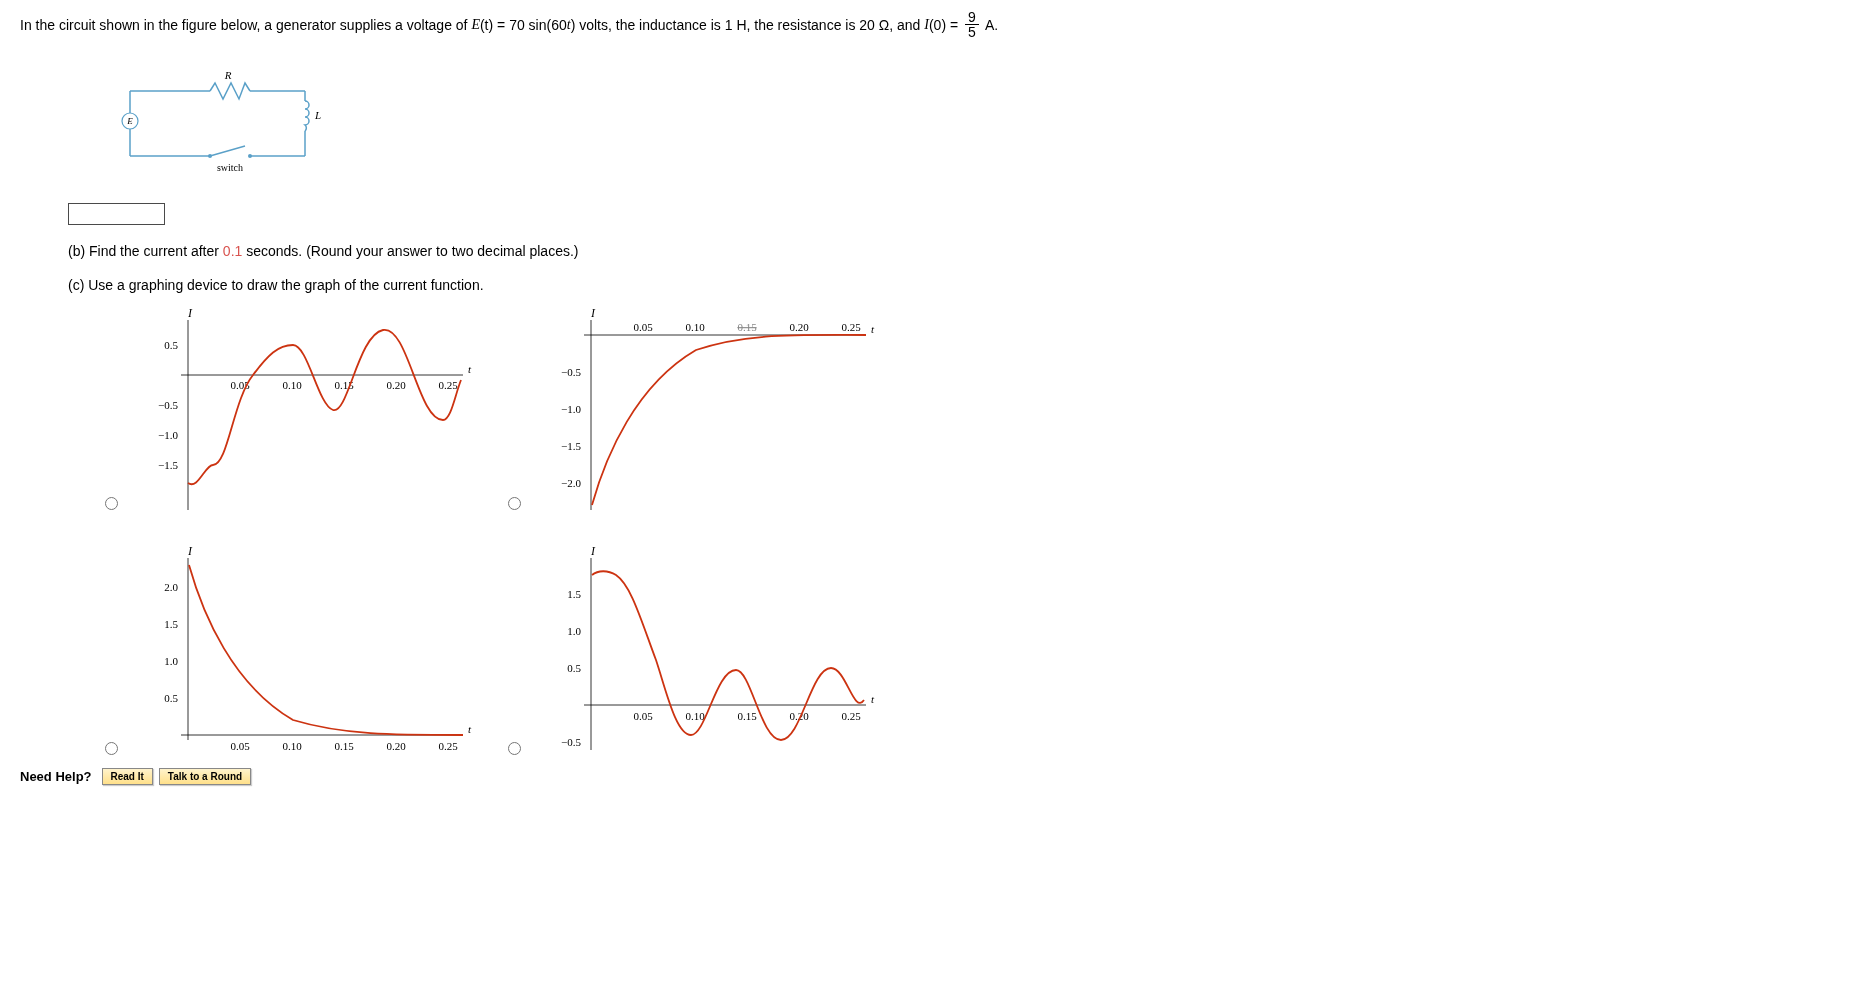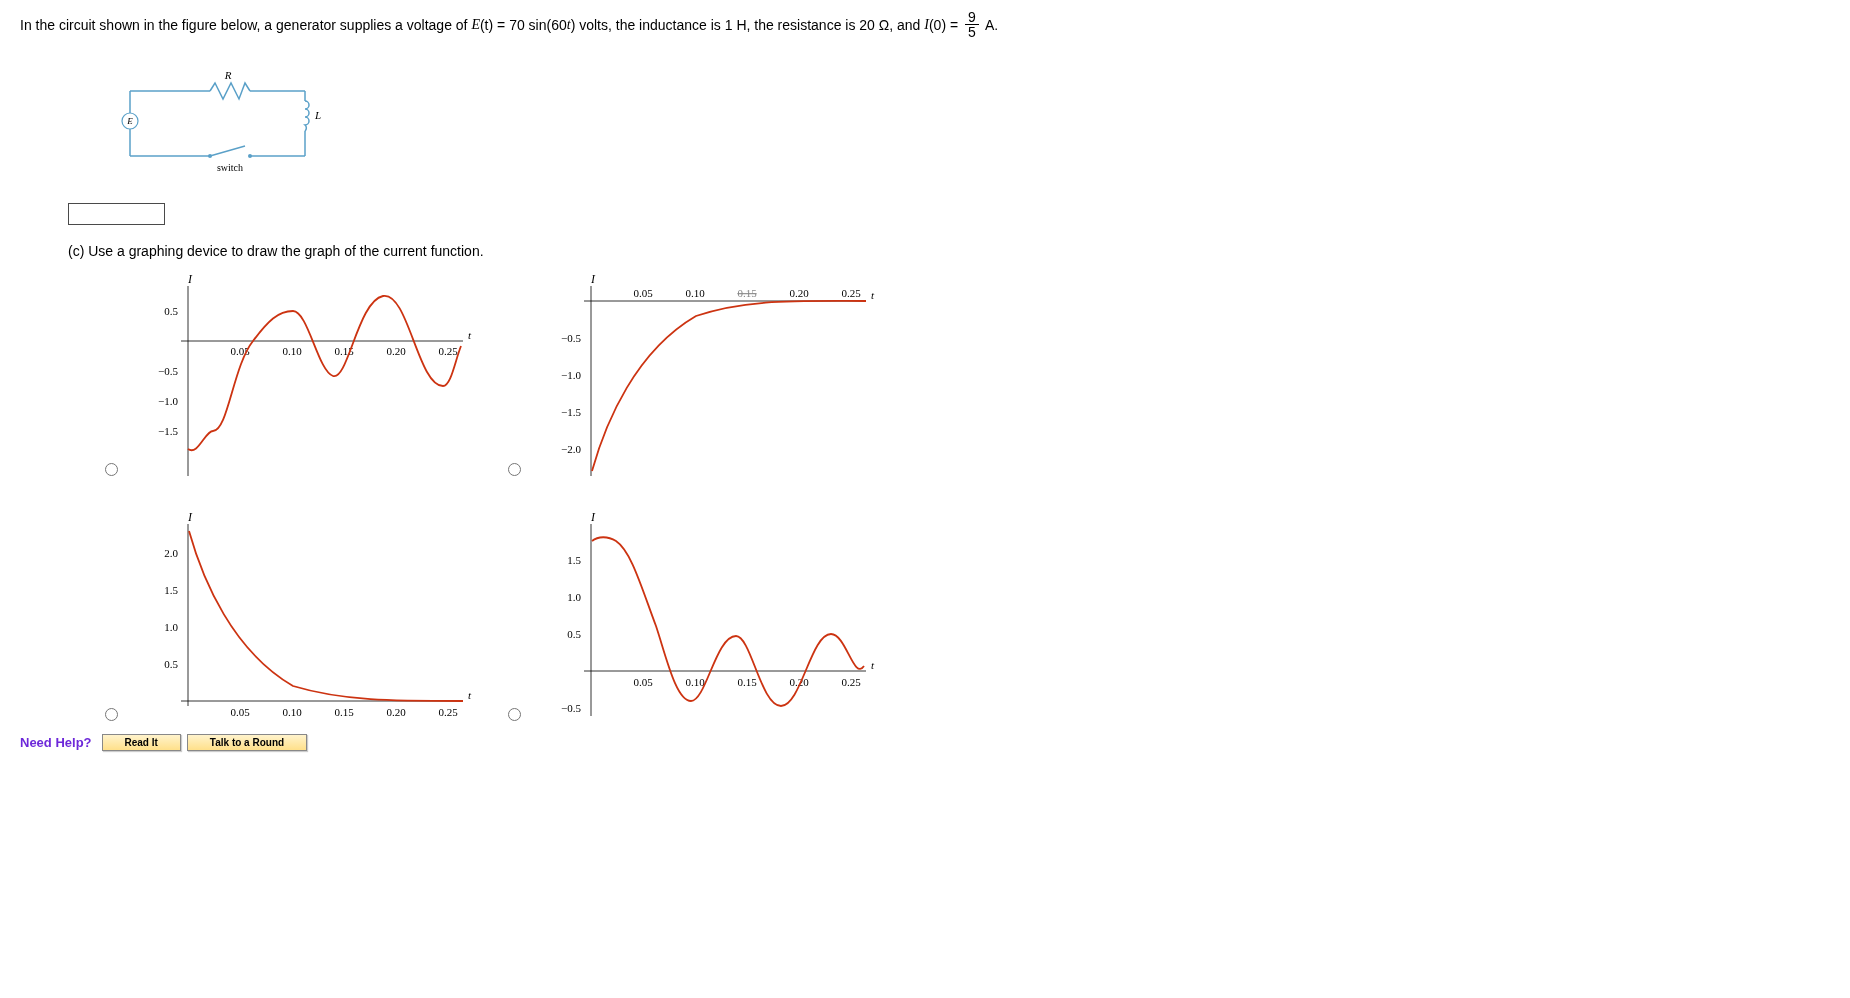--- a/index.html
+++ b/index.html
@@ -54,29 +54,29 @@
     align-items: flex-end;
     margin-right: 30px;
   }
   .graph-cell input[type=radio] { margin-right:15px; margin-bottom:5px; }
   .help {
     margin-top: 8px;
     display: flex;
     align-items: center;
   }
   .need-help {
-    color: #6d28d9;
+    color: #000000;
     font-weight: bold;
     font-size: 13px;
     margin-right: 10px;
   }
   .help-btn {
     border: 1px solid #888;
     background: linear-gradient(#fff3cc,#ffe08a);
-    padding: 2px 22px;
+    padding: 2px 8px;
     font-size: 10px;
     font-weight: bold;
     margin-right: 6px;
     cursor: pointer;
     box-shadow: 1px 1px 1px rgba(0,0,0,.2);
   }
   svg text { font-family: Georgia, 'Times New Roman', serif; }
 </style>
 </head>
 <body>
@@ -123,20 +123,23 @@
     <line x1="100" y1="85" x2="135" y2="75" stroke="#5aa0c8" stroke-width="1.5"></line>
     <text x="120" y="100" font-size="10" text-anchor="middle">switch</text>
   </svg>
 </div>
 
 <div class="part">
   <div class="input-box box-a"></div>
 </div>
 
 <div class="part">
+  <div>
+    <span>(b) Find the current after </span><span class="orange">0.1</span><span> seconds. (Round your answer to two decimal places.)</span>
+  </div>
 </div>
 
 <div class="part" style="margin-bottom:12px">
   <span>(c) Use a graphing device to draw the graph of the current function.</span>
 </div>
 
 <div class="graph-row">
   <div class="graph-cell">
     <input type="radio" name="g" style="">
     <svg width="340" height="210">

